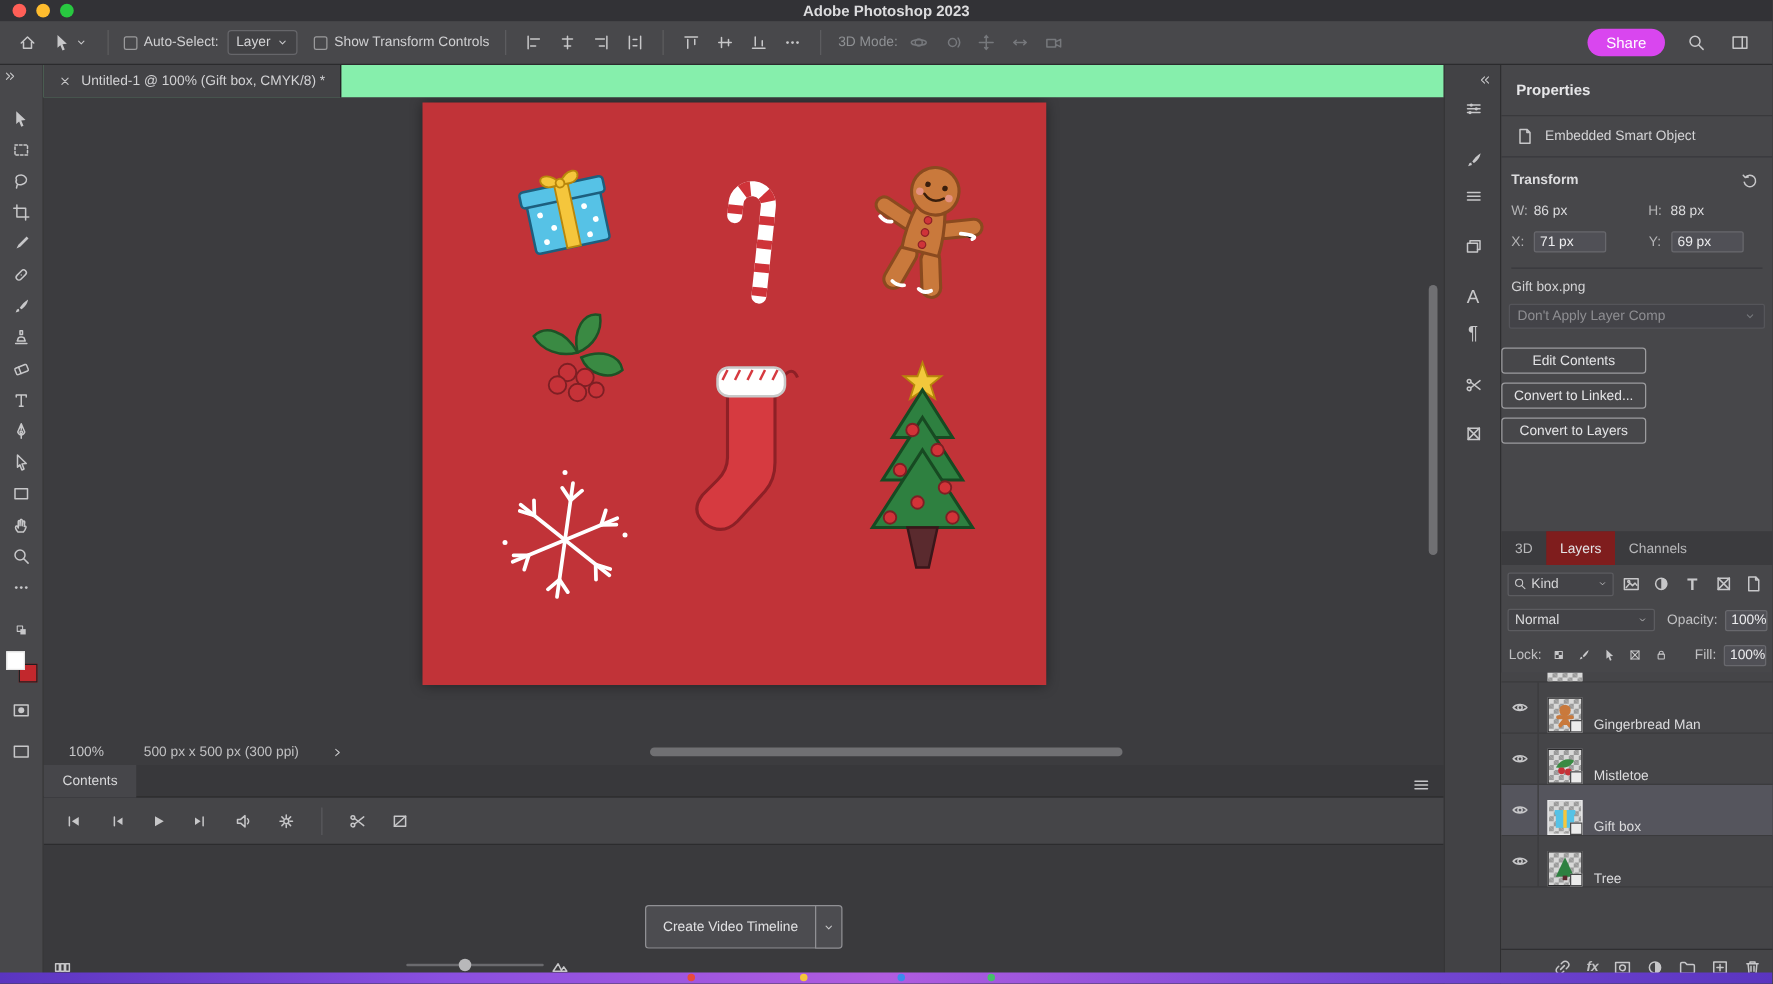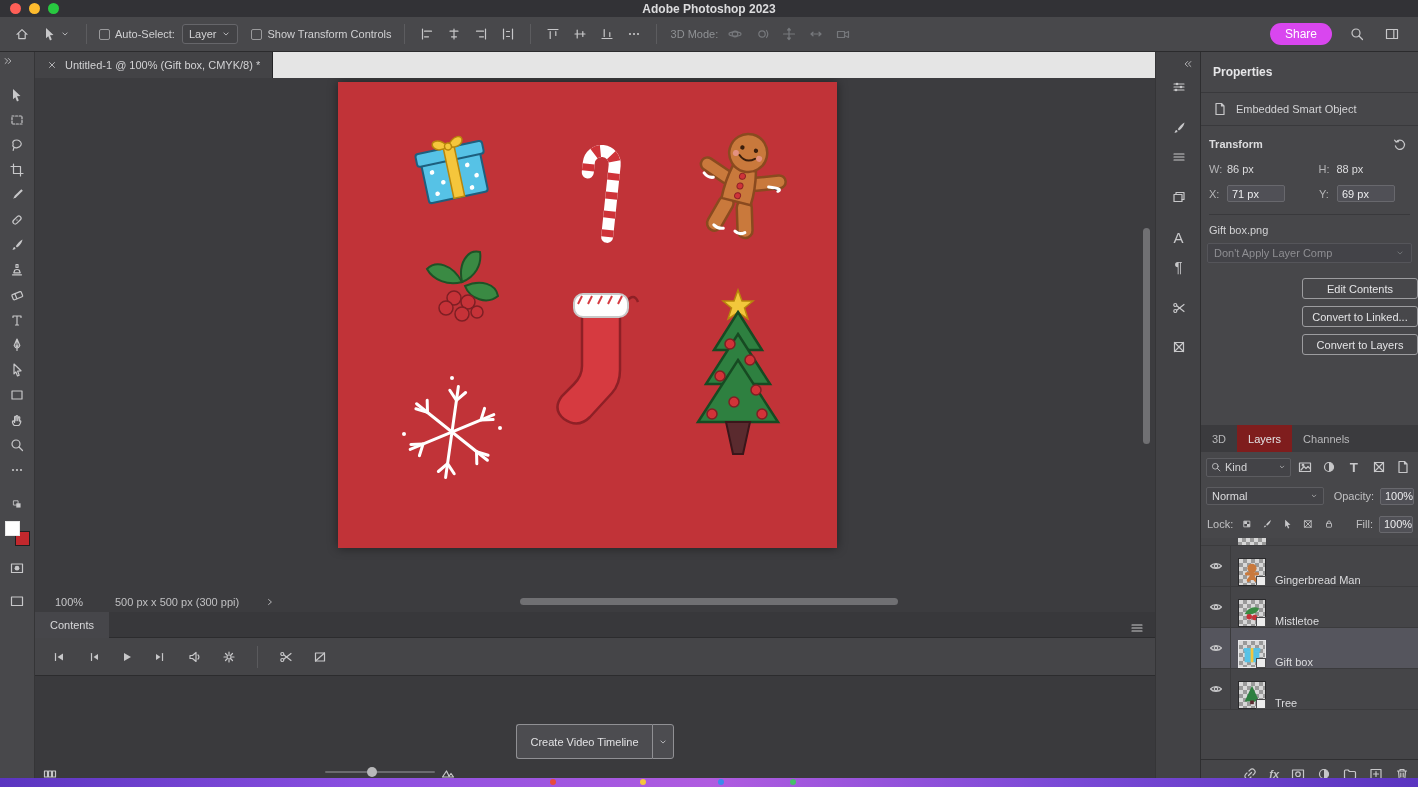--- a/index.html
+++ b/index.html
@@ -31,21 +31,21 @@
   .tb-collapse{align-self:flex-start;padding:4px 3px}
   .tools{margin-top:12px;display:flex;flex-direction:column;align-items:center}
   .tool{width:25px;height:25px;display:flex;align-items:center;justify-content:center;background:none;border:0;cursor:pointer}
   .tb-bottom{margin-top:14px;display:flex;flex-direction:column;align-items:center;gap:8px}
   .swatches{position:relative;width:27px;height:27px}
   .sw{position:absolute;width:15px;height:15px;border:1px solid #1f1f21}
   .sw.fg{left:1px;top:1px;background:#fff;border-color:#e8e8e8;z-index:2}
   .sw.bg{right:1px;bottom:1px;background:#c2282d}
   
   .doc-area{position:absolute;left:35px;top:52px;width:1120px;height:735px}
-  .tabbar{position:absolute;left:0;top:0;width:1120px;height:26px;background:#e5e5e5;display:flex}
+  .tabbar{position:absolute;left:0;top:0;width:1120px;height:26px;background:#86efac;display:flex}
   .doc-tab{display:flex;align-items:center;gap:8px;height:26px;padding:0 12px;background:#434346;border-right:1px solid #232325;color:#d2d2d4}
   .viewport{position:absolute;left:0;top:26px;width:1120px;height:514px;background:#3c3c3f;overflow:hidden}
   .canvas{position:absolute;left:303px;top:4px;width:499px;height:466px;background:#c13338;box-shadow:0 0 10px rgba(0,0,0,.45)}
   .art{position:absolute}
   .vscroll{position:absolute;left:1108px;top:150px;width:7px;height:216px;background:#707073;border-radius:4px}
   .statusbar{position:absolute;left:0;top:540px;width:1120px;height:20px;background:#3c3c3f;display:flex;align-items:center;color:#c6c6c8}
   .sb-zoom{margin-left:20px;width:46px}
   .sb-info{margin-left:14px;color:#c0c0c2}
   .sb-chev{margin-left:26px;display:flex}
   .hscroll{position:absolute;left:485px;top:6px;width:378px;height:7px;background:#707073;border-radius:4px}
@@ -80,21 +80,21 @@
   .pp-lab{color:#b4b4b6;width:18px}
   .pp-val{color:#dcdcde;width:74px}
   .field{background:#505056;border:1px solid #68686d;border-radius:2px;color:#ececee;font-size:11px;font-family:"Liberation Sans",sans-serif;padding:0 4px;height:17px}
   input.field{width:58px}
   .anglebox{display:flex;align-items:center}
   .anglebox .field{width:48px;display:flex;align-items:center;border-radius:2px 0 0 2px}
   .angledrop{height:17px;width:15px;background:#505056;border:1px solid #68686d;border-left:0;border-radius:0 2px 2px 0;display:flex;align-items:center;justify-content:center}
   .pp-div{height:1px;background:#39393c;margin-top:8px}
   .pp-file{padding:9px 0 2px 8px;color:#d2d2d4}
   .pp-comp{margin:5px 6px 0 6px;height:20px;background:#434348;border:1px solid #55555a;border-radius:2px;display:flex;align-items:center;justify-content:space-between;padding:0 6px;color:#8e8e92}
-  .pp-btns{margin-top:15px;display:flex;flex-direction:column;align-items:flex-end;gap:7px}
+  .pp-btns{margin-top:15px;display:flex;flex-direction:column;align-items:flex-start;gap:7px}
   .pp-btn{width:116px;height:21px;background:transparent;border:1px solid #9c9c9f;border-radius:3px;color:#e4e4e6;font-size:11px;font-family:"Liberation Sans",sans-serif;cursor:pointer}
   
   .lpanel{position:absolute;left:0;top:373px;width:218px;height:362px}
   .lp-tabs{height:27px;background:#3b3b3e;display:flex;align-items:stretch}
   .lp-tab{display:flex;align-items:center;padding:0 11px;color:#b8b8ba;cursor:pointer}
   .lp-tab.active{background:#7f1d1d;color:#e4e4e6}
   .lp-filter{height:30px;display:flex;align-items:center;gap:3px;padding:0 5px}
   .kindbox{display:flex;align-items:center;gap:4px;width:86px;height:19px;border:1px solid #5c5c60;border-radius:2px;background:#434347;padding:0 4px}
   .fbtn{width:22px;height:20px;display:flex;align-items:center;justify-content:center;background:none;border:0;cursor:pointer;color:#c7c7c9;font-weight:bold}
   .lp-blend{height:28px;display:flex;align-items:center;gap:6px;padding:0 5px}

